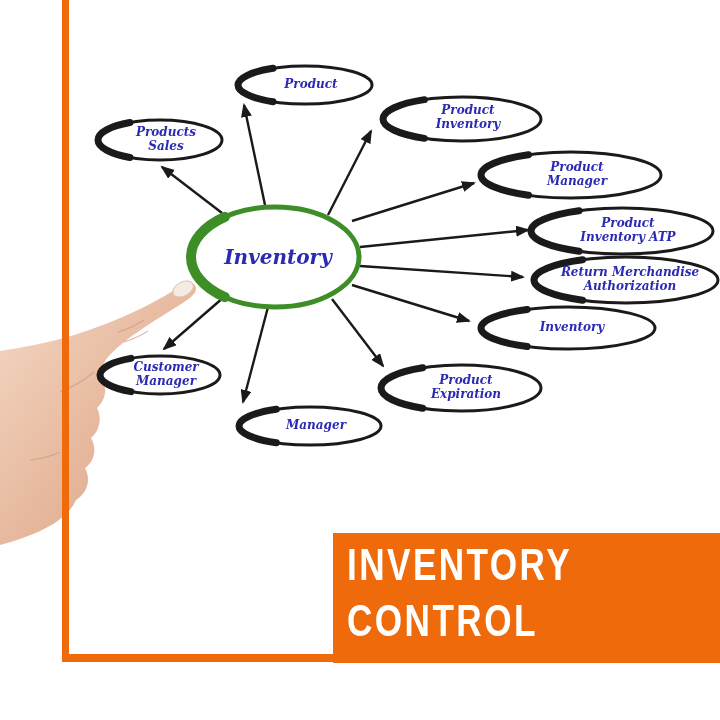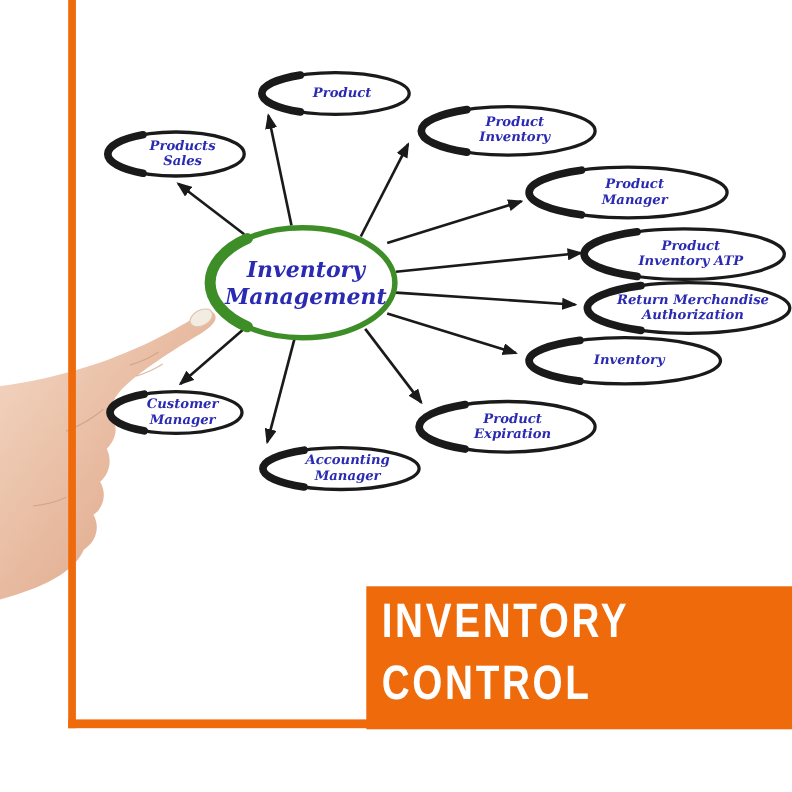--- a/index.html
+++ b/index.html
@@ -127,21 +127,20 @@
       <ellipse class="ring-thick" cx="310" cy="426" rx="71" ry="19" pathLength="100"></ellipse>
     </g>
     <g>
       <ellipse class="ring" cx="160" cy="375" rx="60" ry="19"></ellipse>
       <ellipse class="ring-thick" cx="160" cy="375" rx="60" ry="19" pathLength="100"></ellipse>
     </g>
   </svg>
 
   <div class="node-label center-label" style="left:278px;top:257px;">
     <div>Inventory</div>
-    <div>Management</div>
   </div>
 
   <div class="node-label" style="left:166px;top:140px;">
     <div>Products</div>
     <div>Sales</div>
   </div>
   <div class="node-label" style="left:311px;top:85px;">
     <div>Product</div>
   </div>
   <div class="node-label" style="left:468px;top:118px;">
@@ -161,21 +160,20 @@
     <div>Authorization</div>
   </div>
   <div class="node-label" style="left:572px;top:328px;">
     <div>Inventory</div>
   </div>
   <div class="node-label" style="left:466px;top:388px;">
     <div>Product</div>
     <div>Expiration</div>
   </div>
   <div class="node-label" style="left:316px;top:426px;">
-    <div>Accounting</div>
     <div>Manager</div>
   </div>
   <div class="node-label" style="left:166px;top:375px;font-style:italic;">
     <div>Customer</div>
     <div>Manager</div>
   </div>
 
   <div class="vline"></div>
   <div class="hline"></div>
 

